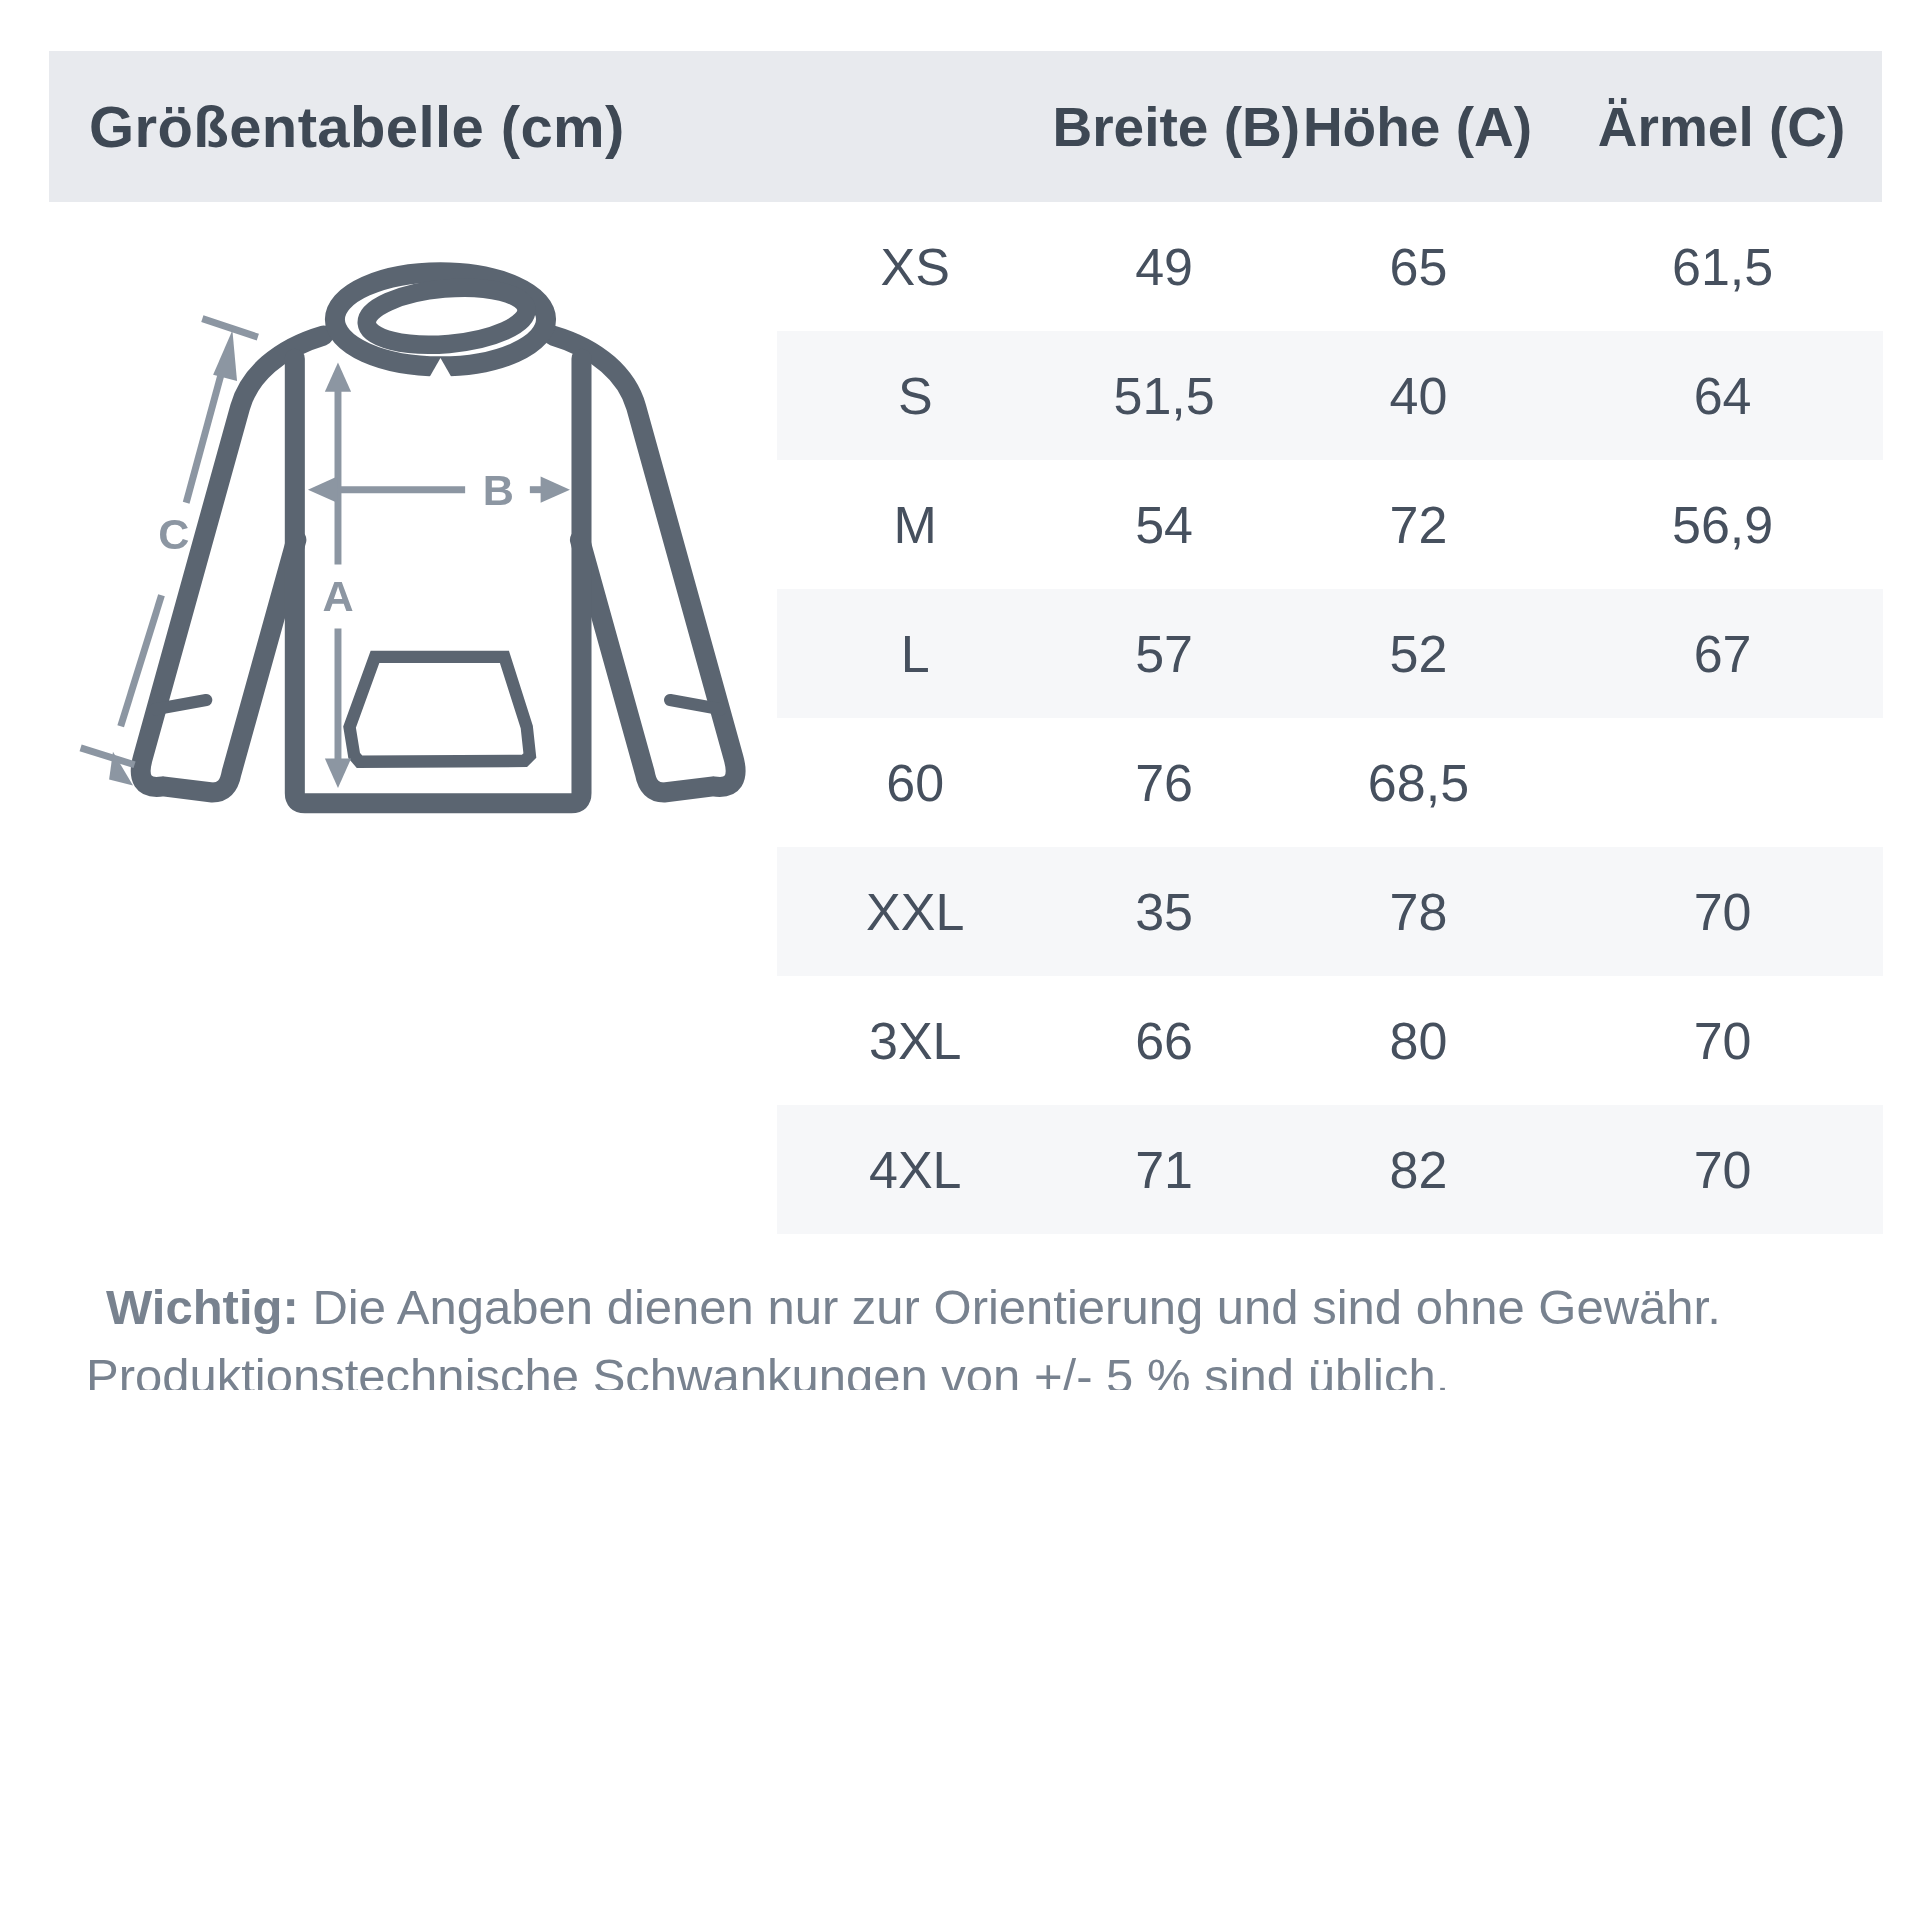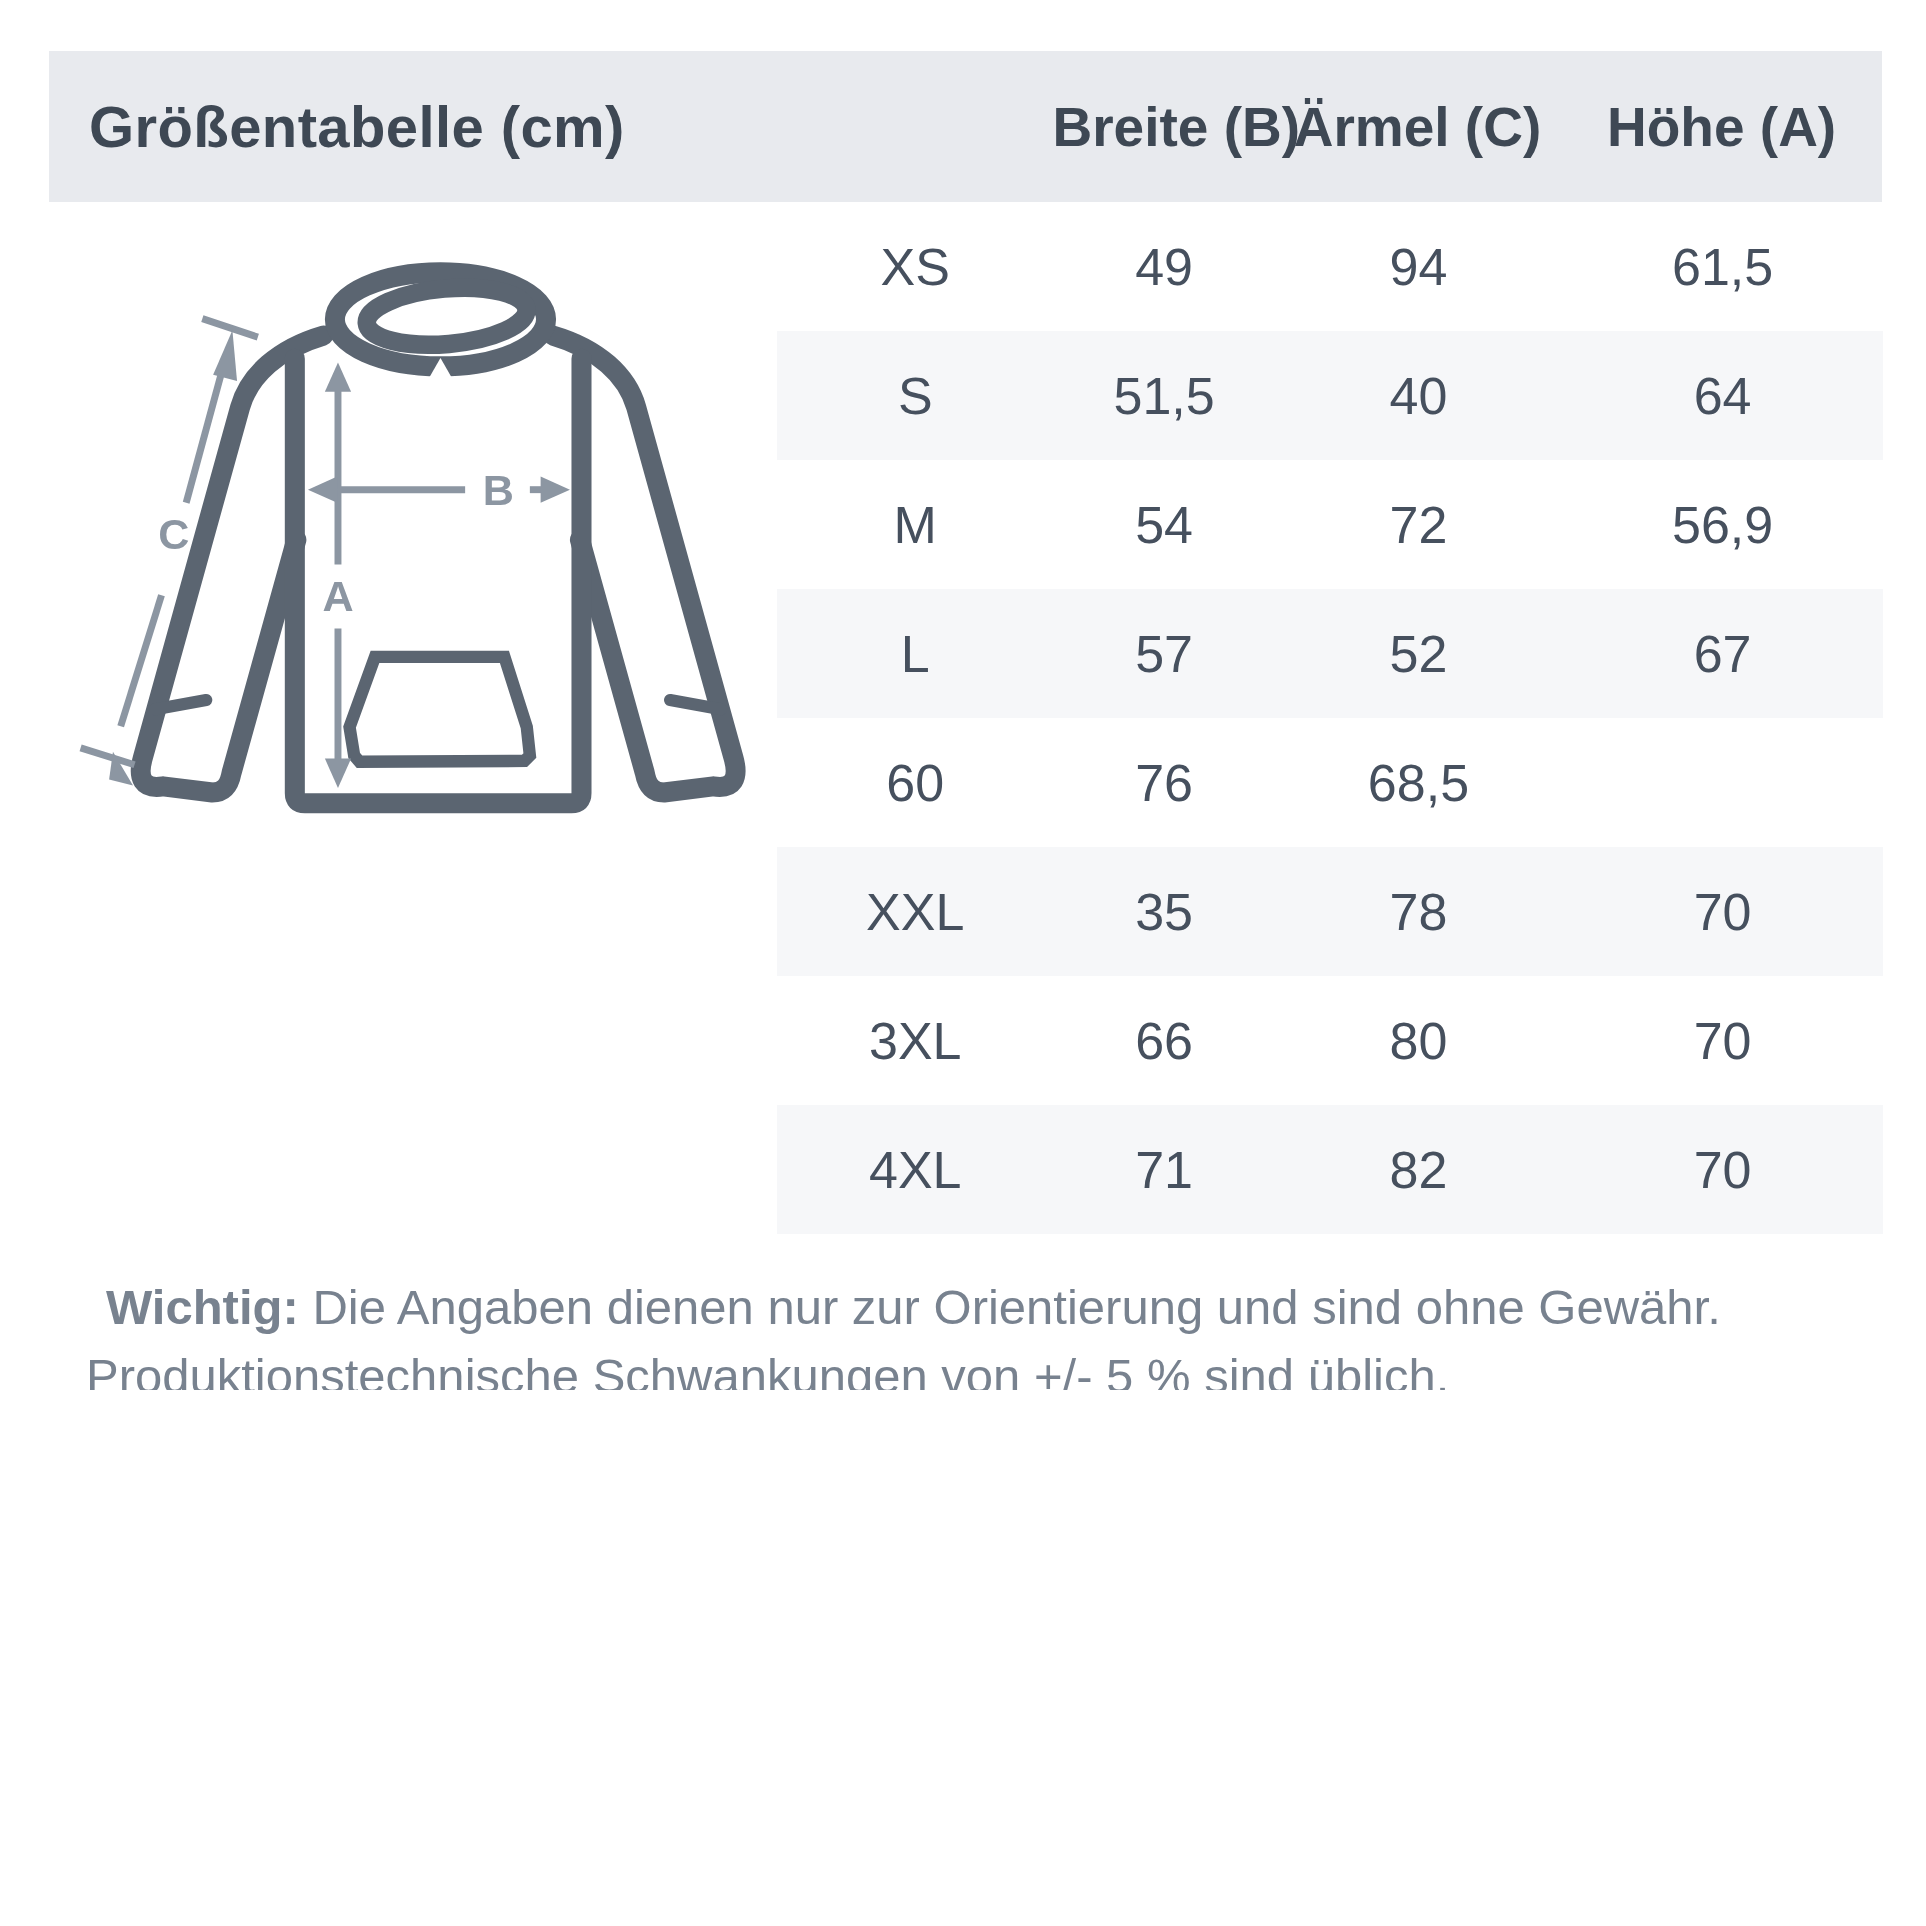--- a/index.html
+++ b/index.html
@@ -83,22 +83,22 @@
 </head>
 <body>
 
 <div class="page">
 
   <div class="chart-header">
     <div class="chart-title">Größentabelle (cm)</div>
     <div class="header-cols cols-grid">
       <div class="hcell"></div>
       <div class="hcell">Breite (B)</div>
+      <div class="hcell">Höhe (A)</div>
       <div class="hcell">Ärmel (C)</div>
-      <div class="hcell">Höhe (A)</div>
     </div>
   </div>
 
   <svg class="hoodie-svg" viewBox="0 0 946 790" xmlns="http://www.w3.org/2000/svg">
     <g fill="none" stroke="#5b6571" stroke-width="26" stroke-linecap="round" stroke-linejoin="round">
 
       <g>
         <path d="M 356 155 C 298 172, 260 206, 248 248 L 122 702 C 114 730, 122 744, 148 740 L 212 748 C 228 748, 234 738, 237 722 L 321 420"></path>
         <path d="M 138 640 L 204 628" stroke-width="16"></path>
       </g>
@@ -146,21 +146,21 @@
       <text x="375" y="512">A</text>
       <text x="583" y="375">B</text>
       <text x="162" y="432">C</text>
     </g>
   </svg>
 
   <div class="size-table" id="size-table">
       <div class="trow cols-grid">
         <div class="tcell">XS</div>
         <div class="tcell">49</div>
-        <div class="tcell">94</div>
+        <div class="tcell">65</div>
         <div class="tcell">61,5</div>
       </div>
       <div class="trow cols-grid alt">
         <div class="tcell">S</div>
         <div class="tcell">51,5</div>
         <div class="tcell">40</div>
         <div class="tcell">64</div>
       </div>
       <div class="trow cols-grid">
         <div class="tcell">M</div>

